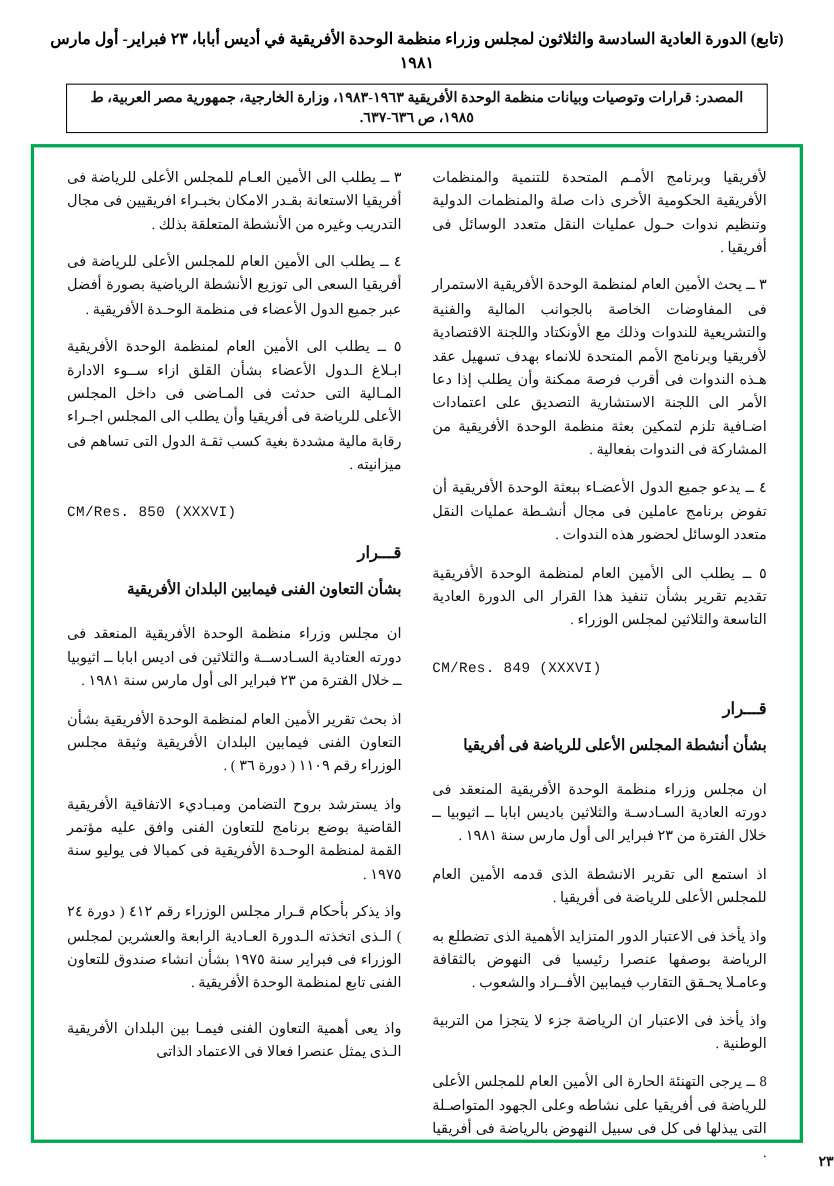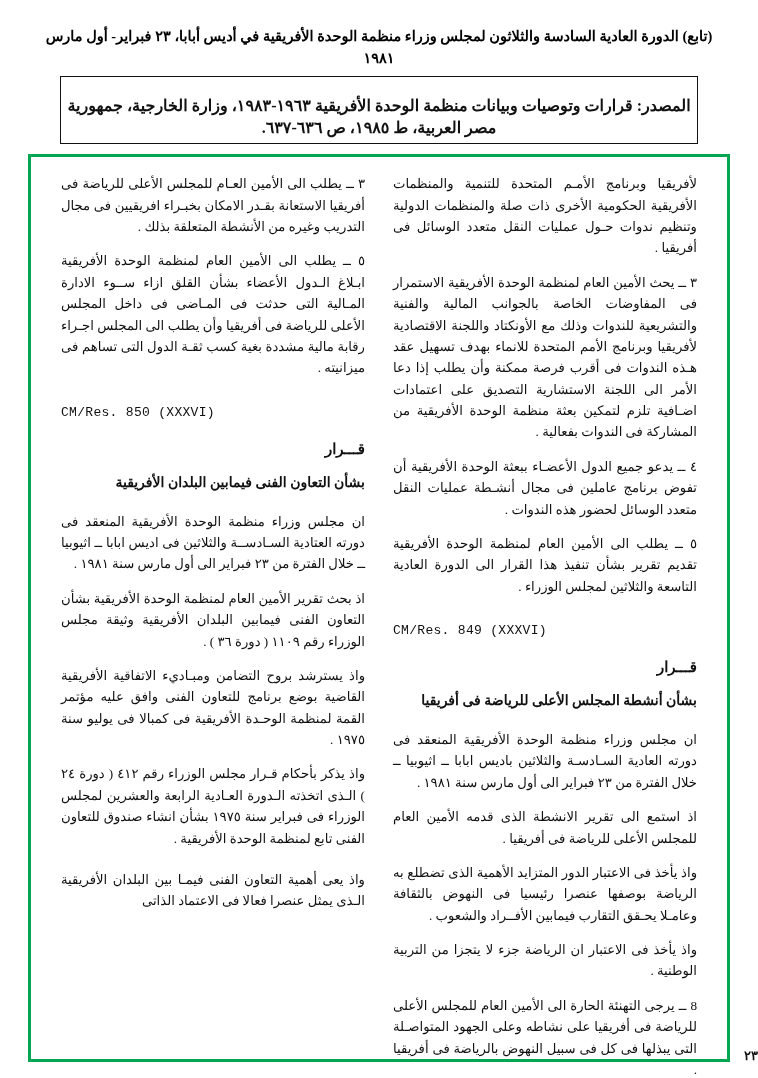--- a/index.html
+++ b/index.html
@@ -27,23 +27,23 @@
     font-size: 14.5px;
     font-weight: bold;
     line-height: 1.5;
     letter-spacing: 0px;
     margin: 8px 10px 6px 10px;
     color: #000;
   }
   .source-box {
     border: 1.2px solid #111;
     margin: 6px 38px 10px 38px;
-    padding: 18px 6px 4px 6px;
+    padding: 3px 6px 4px 6px;
     text-align: center;
-    font-size: 16px;
+    font-size: 13px;
     font-weight: bold;
     line-height: 1.4;
   }
   .frame {
     border: 3px solid #00a651;
     margin: 0 6px;
     height: 908px;
     box-sizing: border-box;
     padding: 16px 16px 8px 16px;
     position: relative;
@@ -134,20 +134,21 @@
         <p class="para">واذ يأخذ فى الاعتبار الدور المتزايد الأهمية الذى تضطلع به الرياضة بوصفها عنصرا رئيسيا فى النهوض بالثقافة وعامـلا يحـقق التقارب فيمابين الأفــراد والشعوب .</p>
         <p class="para">واذ يأخذ فى الاعتبار ان الرياضة جزء لا يتجزا من التربية الوطنية .</p>
         <p class="para">8 ــ يرجى التهنئة الحارة الى الأمين العام للمجلس الأعلى للرياضة فى أفريقيا على نشاطه وعلى الجهود المتواصـلة التى يبذلها فى كل فى سبيل النهوض بالرياضة فى أفريقيا .</p>
         <p class="para">٢ ــ يدعو الدول الأعضـاء الى تقديم المزيد من</p>
       </div>
 
       <div class="divider"></div>
 
       <div class="col left">
         <p class="para">٣ ــ يطلب الى الأمين العـام للمجلس الأعلى للرياضة فى أفريقيا الاستعانة بقـدر الامكان بخبـراء افريقيين فى مجال التدريب وغيره من الأنشطة المتعلقة بذلك .</p>
+        <p class="para">٤ ــ يطلب الى الأمين العام للمجلس الأعلى للرياضة فى أفريقيا السعى الى توزيع الأنشطة الرياضية بصورة أفضل عبر جميع الدول الأعضاء فى منظمة الوحـدة الأفريقية .</p>
         <p class="para">٥ ــ يطلب الى الأمين العام لمنظمة الوحدة الأفريقية ابـلاغ الـدول الأعضاء بشأن القلق ازاء ســوء الادارة المـالية التى حدثت فى المـاضى فى داخل المجلس الأعلى للرياضة فى أفريقيا وأن يطلب الى المجلس اجـراء رقابة مالية مشددة بغية كسب ثقـة الدول التى تساهم فى ميزانيته .</p>
 
         <div class="res-code">CM/Res. 850 (XXXVI)</div>
         <div class="res-title">قـــرار</div>
         <div class="res-subtitle">بشأن التعاون الفنى فيمابين البلدان الأفريقية</div>
 
         <p class="para">ان مجلس وزراء منظمة الوحدة الأفريقية المنعقد فى دورته العتادية السـادســة والثلاثين فى اديس ابابا ــ اثيوبيا ــ خلال الفترة من ٢٣ فبراير الى أول مارس سنة ١٩٨١ .</p>
         <p class="para">اذ بحث تقرير الأمين العام لمنظمة الوحدة الأفريقية بشأن التعاون الفنى فيمابين البلدان الأفريقية وثيقة مجلس الوزراء رقم ١١٠٩ ( دورة ٣٦ ) .</p>
         <p class="para">واذ يسترشد بروح التضامن ومبـاديء الاتفاقية الأفريقية القاضية بوضع برنامج للتعاون الفنى وافق عليه مؤتمر القمة لمنظمة الوحـدة الأفريقية فى كمبالا فى يوليو سنة ١٩٧٥ .</p>
         <p class="para">واذ يذكر بأحكام قـرار مجلس الوزراء رقم ٤١٢ ( دورة ٢٤ ) الـذى اتخذته الـدورة العـادية الرابعة والعشرين لمجلس الوزراء فى فبراير سنة ١٩٧٥ بشأن انشاء صندوق للتعاون الفنى تابع لمنظمة الوحدة الأفريقية .</p>

